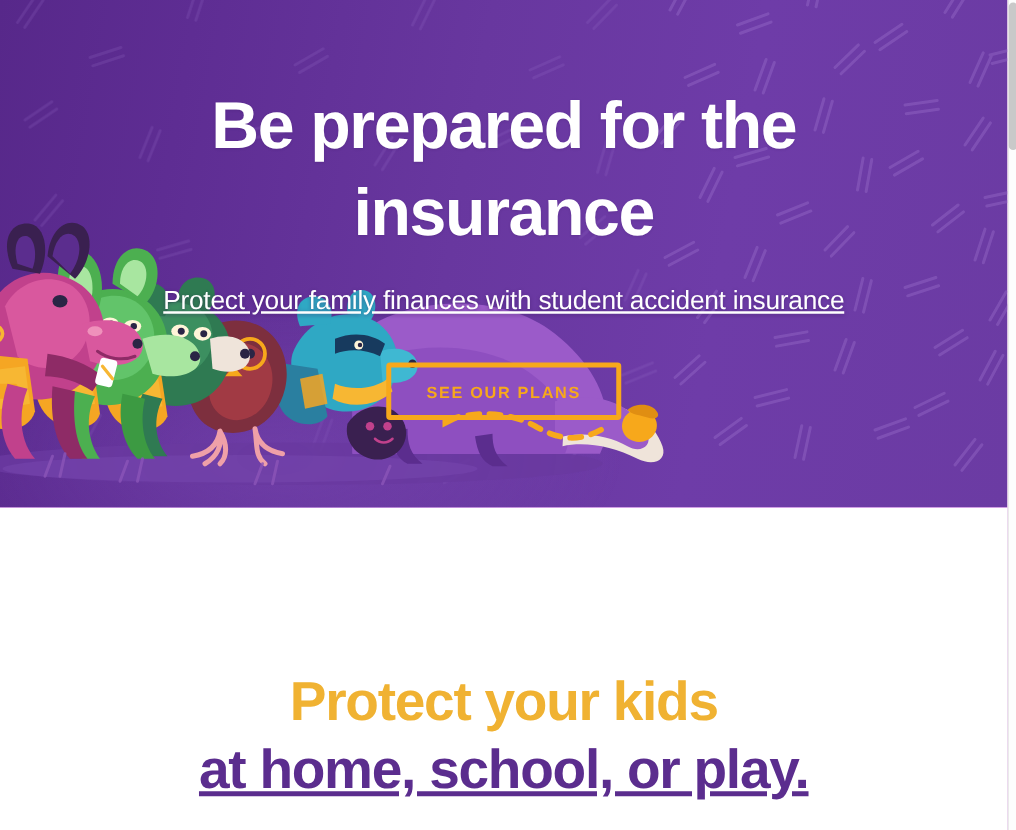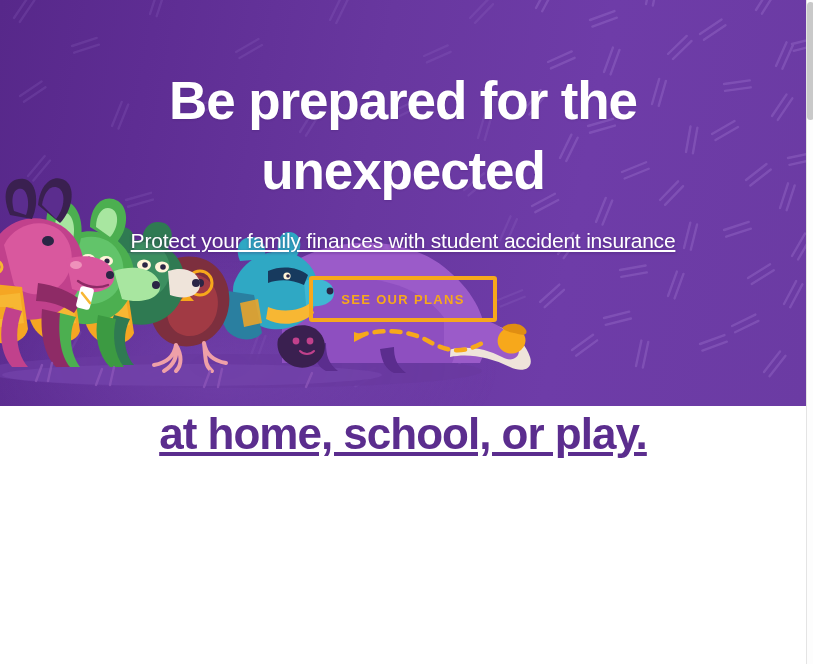--- a/index.html
+++ b/index.html
@@ -68,21 +68,21 @@
     font-weight:normal;
     letter-spacing:-.2px;
     line-height:26px;
     text-shadow:0 1px 3px rgba(55,22,92,.45);
     text-decoration:underline;
   }
 
   
   .cta-wrap {
     position:absolute;
-    left:0; top:276px;
+    left:0; top:290px;
     width:806px;
     text-align:center;
     z-index:8;
   }
   .cta-button {
     display:inline-block;
     padding:13px 28px 12px;
     border:4px solid #F7A81B;
     border-radius:3px;
     background:transparent;
@@ -384,31 +384,32 @@
         <path d="M6 18 C30 10 58 12 78 24 C96 34 112 36 132 24" stroke="#F7A81B" stroke-width="4.5" fill="none" stroke-linecap="round" stroke-dasharray="9 8"></path>
         <path d="M2 14 L14 18 L2 24 Z" fill="#F7A81B"></path>
         <path d="M158 10 C150 10 144 18 146 26 C148 34 158 38 166 34 C174 30 176 20 170 14 C166 10 162 10 158 10 Z" fill="#F7A81B"></path>
         <path d="M150 10 C156 4 170 4 174 12 C176 16 172 18 166 16 C160 14 154 14 150 10 Z" fill="#E08E12"></path>
       </svg>
     </div>
 
     <div class="hero-copy">
       <h1 class="hero-title">
         <span>Be prepared for the</span><br>
-        <span>unexpected</span>
+        <span>insurance</span>
       </h1>
       <p class="hero-sub">Protect your family finances with student accident insurance</p>
     </div>
 
     <div class="cta-wrap">
       <button class="cta-button">SEE OUR PLANS</button>
     </div>
   </section>
 
   <section class="section-two">
+    <div class="sec2-line1">Protect your kids</div>
     <div class="sec2-line2">at home, school, or play.</div>
   </section>
 
   <div class="scrollbar">
     <div class="scroll-thumb"></div>
   </div>
 
 </div>
 
 </body></html>

